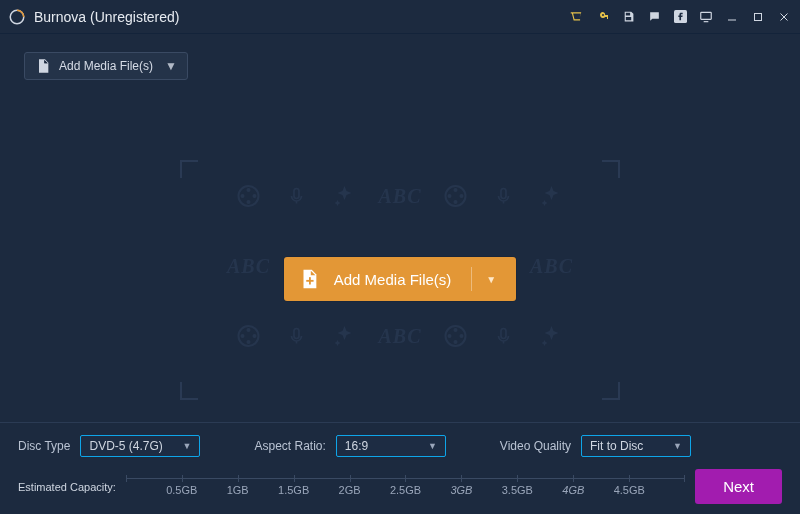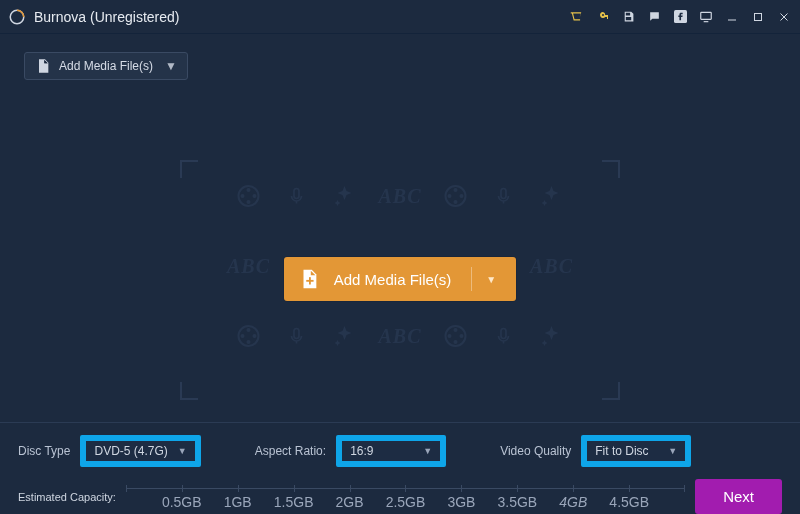--- a/index.html
+++ b/index.html
@@ -62,36 +62,36 @@
   .btn-add-big .chev { font-size:10px; color:#ffe8c9; }
 
   .bottombar {
     position:absolute; left:0; right:0; bottom:0; height:92px;
     border-top:1px solid #2b3b54; padding:12px 18px 12px 18px;
   }
   .row1 { display:flex; align-items:center; gap:10px; font-size:12px; color:#b9c3d3; }
   .label { white-space:nowrap; }
   .select {
     display:inline-flex; align-items:center; justify-content:space-between;
-    border:6px solid #0ea5e9; border-radius:2px; background:#1d2c43;
+    border:1px solid #0ea5e9; border-radius:2px; background:#1d2c43;
     padding:3px 8px; min-width:120px; font-size:12px; color:#cfd6e1; cursor:pointer;
   }
   .select .chev { font-size:9px; color:#9aa6ba; margin-left:10px; }
   .gap { width:34px; }
 
   .row2 { display:flex; align-items:center; gap:10px; margin-top:12px; font-size:11px; }
   .ruler { position:relative; flex:1; height:26px; }
   .ruler-line { position:absolute; top:4px; left:0; right:0; height:1px; background:#3a4a63; }
   .ruler-line::before, .ruler-line::after {
     content:""; position:absolute; top:-3px; width:1px; height:7px; background:#3a4a63;
   }
   .ruler-line::before { left:0; }
   .ruler-line::after { right:0; }
   .tick { position:absolute; top:1px; width:1px; height:7px; background:#3a4a63; }
-  .tick-lbl { position:absolute; top:10px; transform:translateX(-50%); color:#9aa6ba; font-size:14px; }
+  .tick-lbl { position:absolute; top:10px; transform:translateX(-50%); color:#9aa6ba; font-size:11px; }
 
   .btn-next {
     background:#a21caf; color:#fff; border:none; border-radius:3px;
     padding:9px 28px; font-size:15px; cursor:pointer;
   }
 
   svg { display:block; }
 </style>
 </head>
 <body>
@@ -317,21 +317,21 @@
           <div class="tick-lbl" style="left: 10%;">0.5GB</div>
           <div class="tick" style="left: 20%;"></div>
           <div class="tick-lbl" style="left: 20%;">1GB</div>
           <div class="tick" style="left: 30%;"></div>
           <div class="tick-lbl" style="left: 30%;">1.5GB</div>
           <div class="tick" style="left: 40%;"></div>
           <div class="tick-lbl" style="left: 40%;">2GB</div>
           <div class="tick" style="left: 50%;"></div>
           <div class="tick-lbl" style="left: 50%;">2.5GB</div>
           <div class="tick" style="left: 60%;"></div>
-          <div class="tick-lbl" style="left: 60%;">3GB</div>
+          <div class="tick-lbl" style="left: 60%; font-style: italic;">3GB</div>
           <div class="tick" style="left: 70%;"></div>
           <div class="tick-lbl" style="left: 70%;">3.5GB</div>
           <div class="tick" style="left: 80%;"></div>
           <div class="tick-lbl" style="left: 80%; font-style: italic;">4GB</div>
           <div class="tick" style="left: 90%;"></div>
           <div class="tick-lbl" style="left: 90%;">4.5GB</div>
         </div>
     </div>
     <button class="btn-next">
       <span>Next</span>

